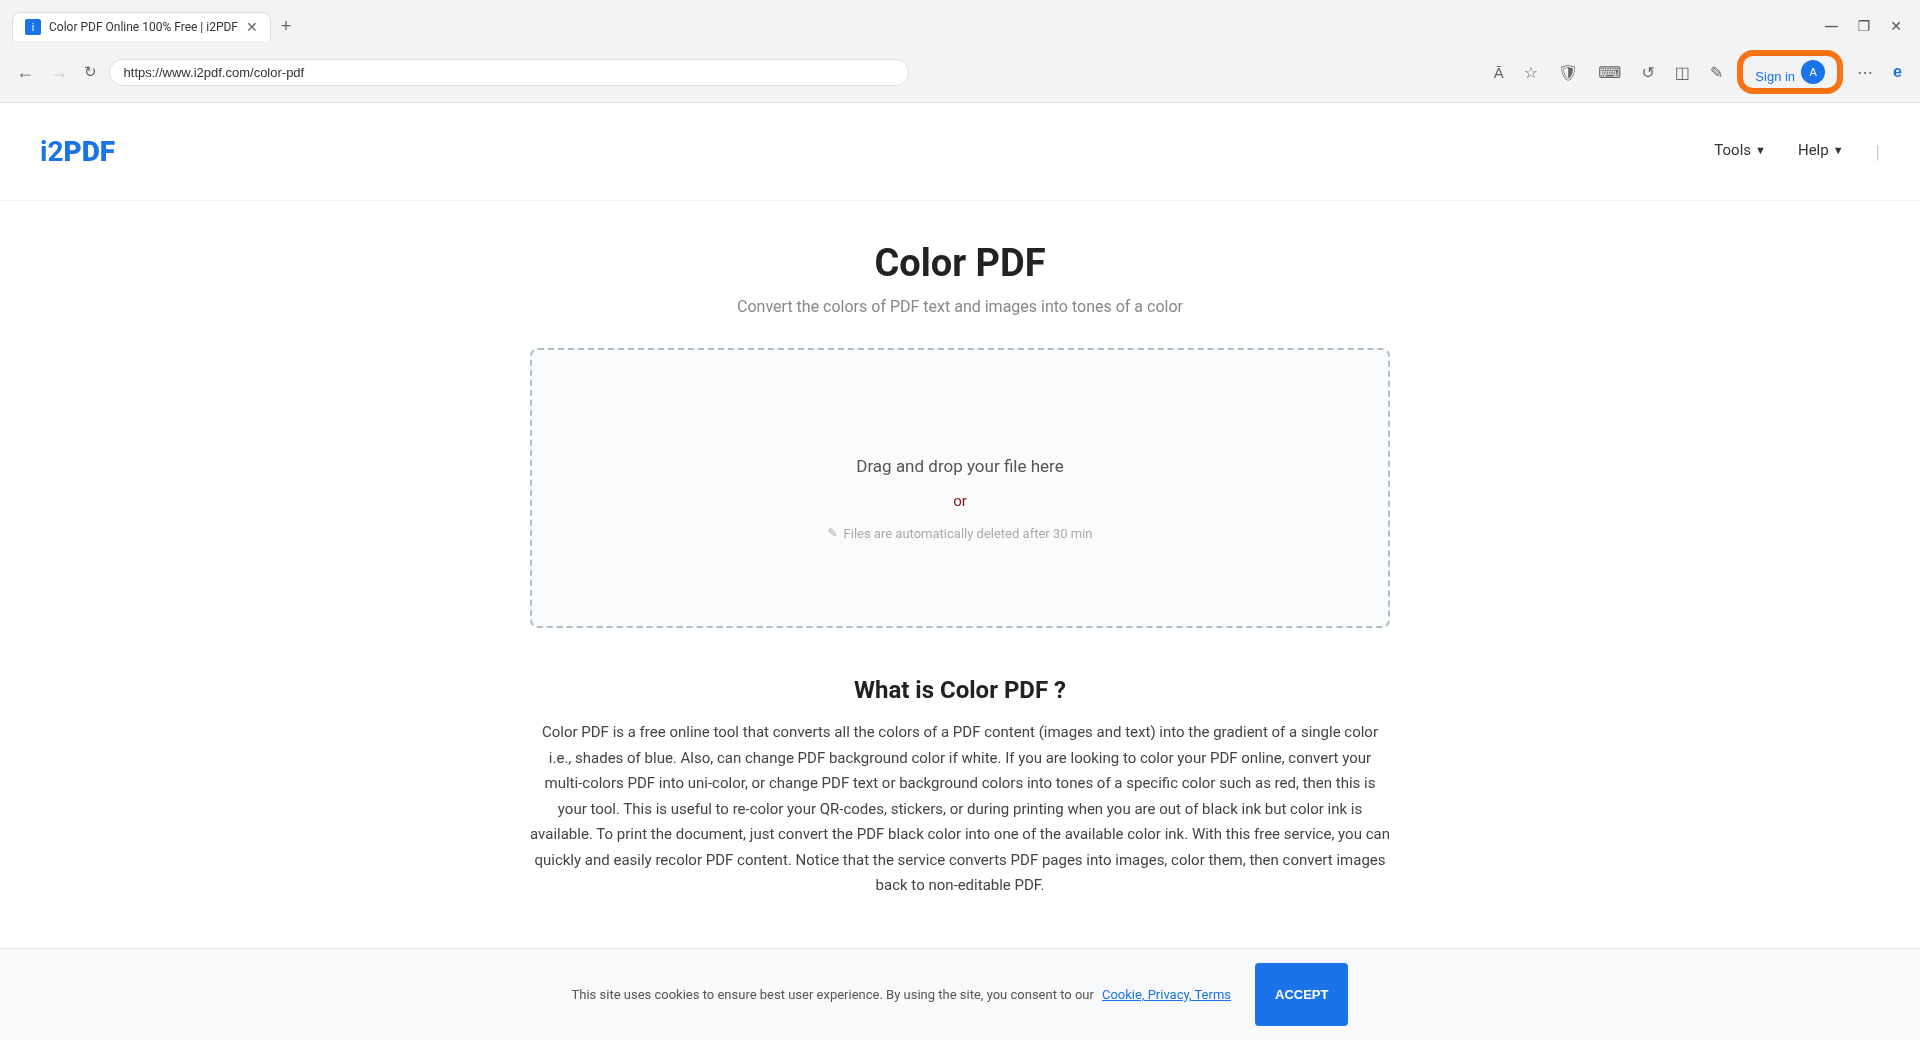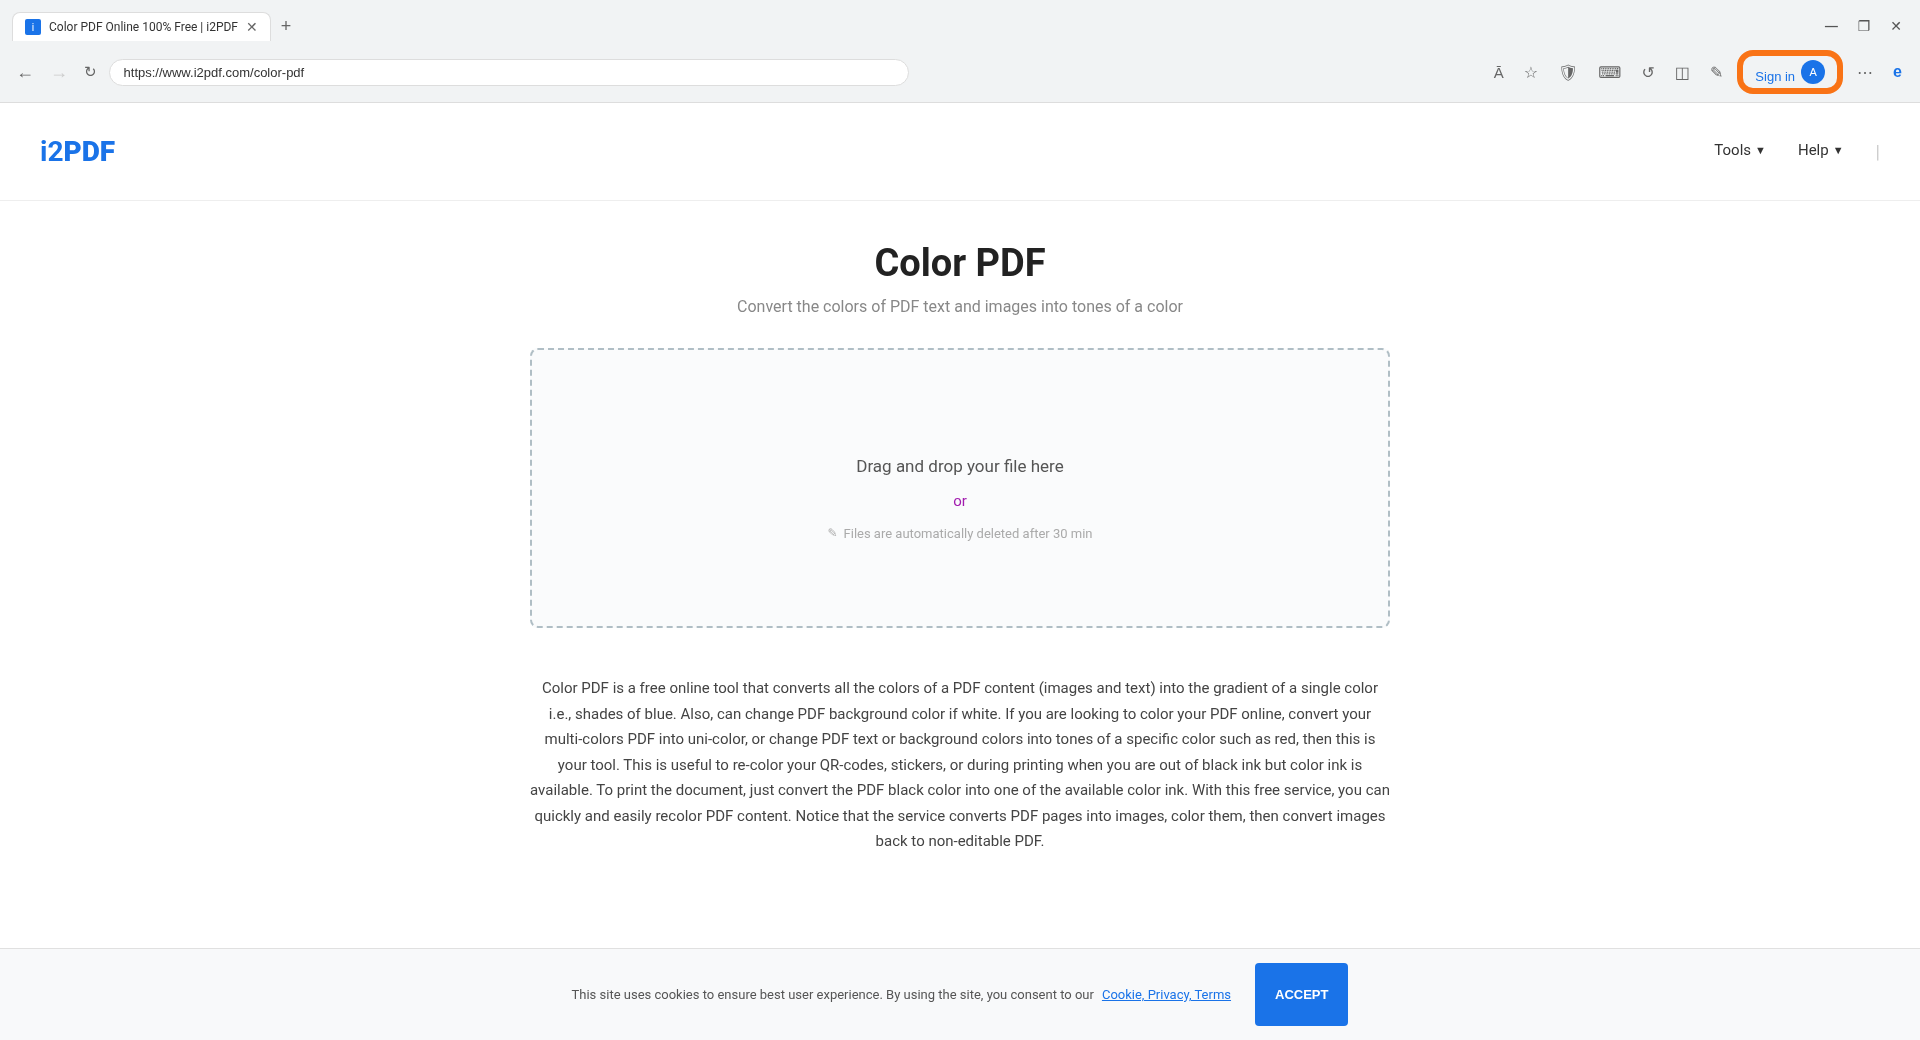--- a/index.html
+++ b/index.html
@@ -36,21 +36,21 @@
     .nav-separator { color: #ccc; font-size: 18px; }
 
     
     .main-content { padding: 40px 20px 60px; max-width: 900px; margin: 0 auto; }
     .page-title { text-align: center; font-size: 38px; font-weight: 700; color: #222; margin-bottom: 12px; }
     .page-subtitle { text-align: center; font-size: 16px; color: #888; margin-bottom: 32px; }
 
     
     .drop-zone { border: 2px dashed #b0bec5; border-radius: 8px; background: #fafbfc; padding: 60px 40px 40px; text-align: center; min-height: 280px; display: flex; flex-direction: column; align-items: center; justify-content: center; gap: 16px; }
     .drop-text { font-size: 17px; color: #555; }
-    .or-text { font-size: 15px; color: #a21caf; }
+    .or-text { font-size: 15px; color: #7f1d1d; }
     .choose-files-btn { background: #1a73e8; color: #fff; border: none; border-radius: 6px; padding: 14px 40px; font-size: 20px; font-weight: 600; cursor: pointer; display: flex; align-items: center; gap: 12px; transition: background 0.2s; }
     .choose-icon { width: 26px; height: 26px; border: 2px solid #fff; border-radius: 4px; display: inline-flex; align-items: center; justify-content: center; font-size: 14px; }
     .auto-delete-note { font-size: 13px; color: #aaa; display: flex; align-items: center; gap: 6px; }
     .note-icon { font-size: 12px; color: #aaa; }
 
     
     .description-section { margin-top: 48px; }
     .section-title { font-size: 24px; font-weight: 700; color: #222; margin-bottom: 16px; text-align: center; }
     .section-text { font-size: 15px; color: #444; line-height: 1.7; text-align: center; }
 
@@ -128,20 +128,21 @@
     <div class="drop-zone">
       <p class="drop-text">Drag and drop your file here</p>
       <p class="or-text">or</p>
       <div class="auto-delete-note">
         <span class="note-icon">✎</span>
         <span>Files are automatically deleted after 30 min</span>
       </div>
     </div>
 
     <div class="description-section">
+      <h2 class="section-title">What is Color PDF ?</h2>
       <p class="section-text">Color PDF is a free online tool that converts all the colors of a PDF content (images and text) into the gradient of a single color i.e., shades of blue. Also, can change PDF background color if white. If you are looking to color your PDF online, convert your multi-colors PDF into uni-color, or change PDF text or background colors into tones of a specific color such as red, then this is your tool. This is useful to re-color your QR-codes, stickers, or during printing when you are out of black ink but color ink is available. To print the document, just convert the PDF black color into one of the available color ink. With this free service, you can quickly and easily recolor PDF content. Notice that the service converts PDF pages into images, color them, then convert images back to non-editable PDF.</p>
     </div>
   </div>
 
 </div>
 
 <div class="cookie-banner">
   <span>This site uses cookies to ensure best user experience. By using the site, you consent to our</span>
   <a class="cookie-link" href="#">Cookie, Privacy, Terms</a>
   <button class="accept-btn">ACCEPT</button>

